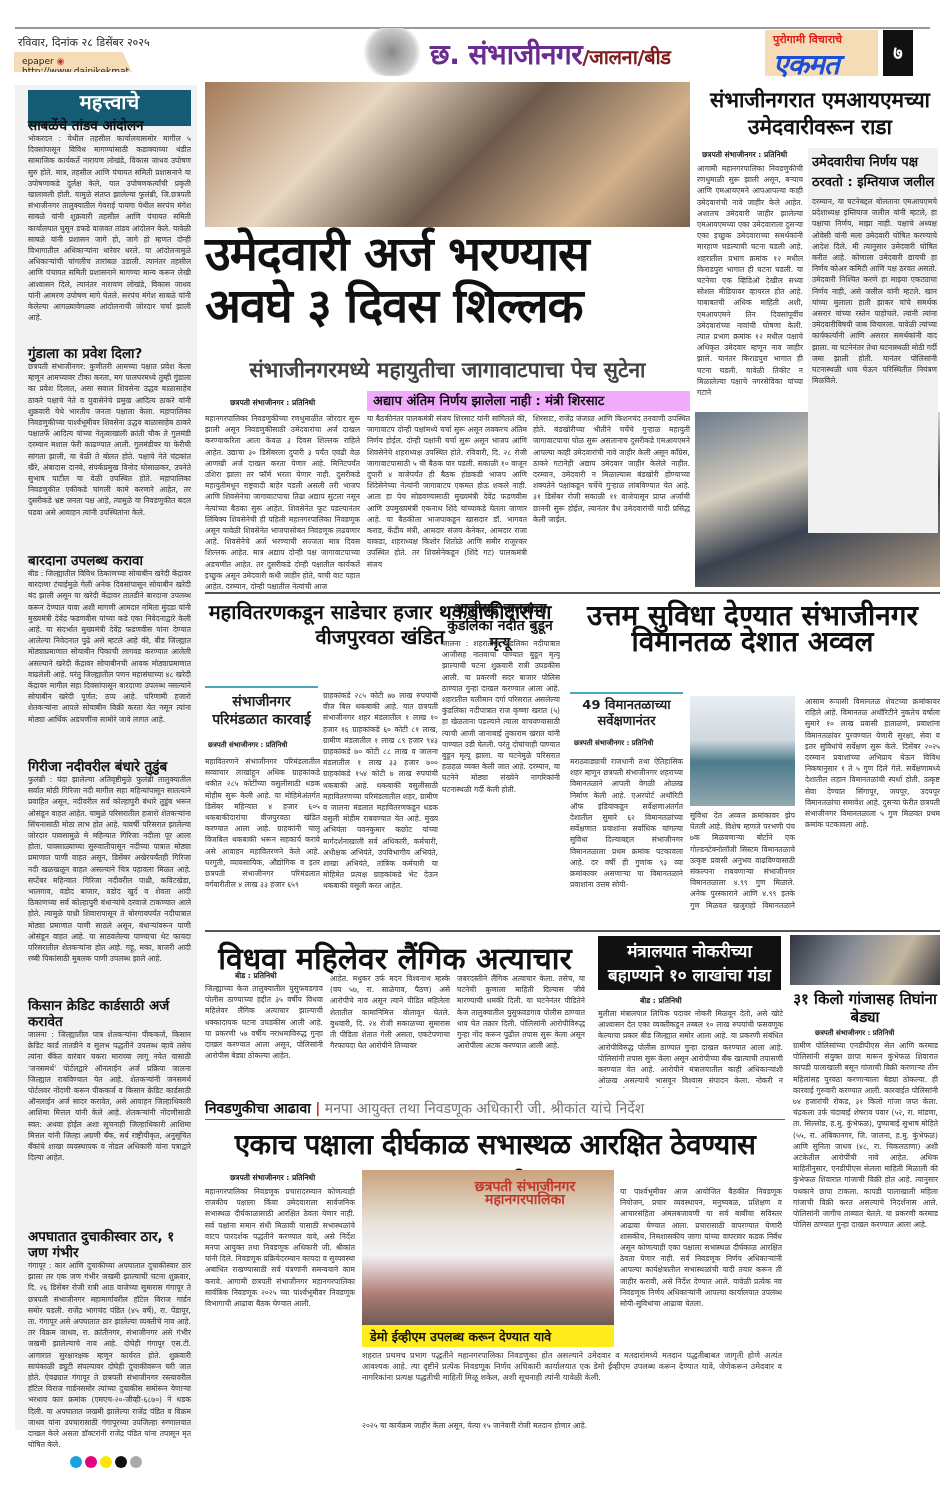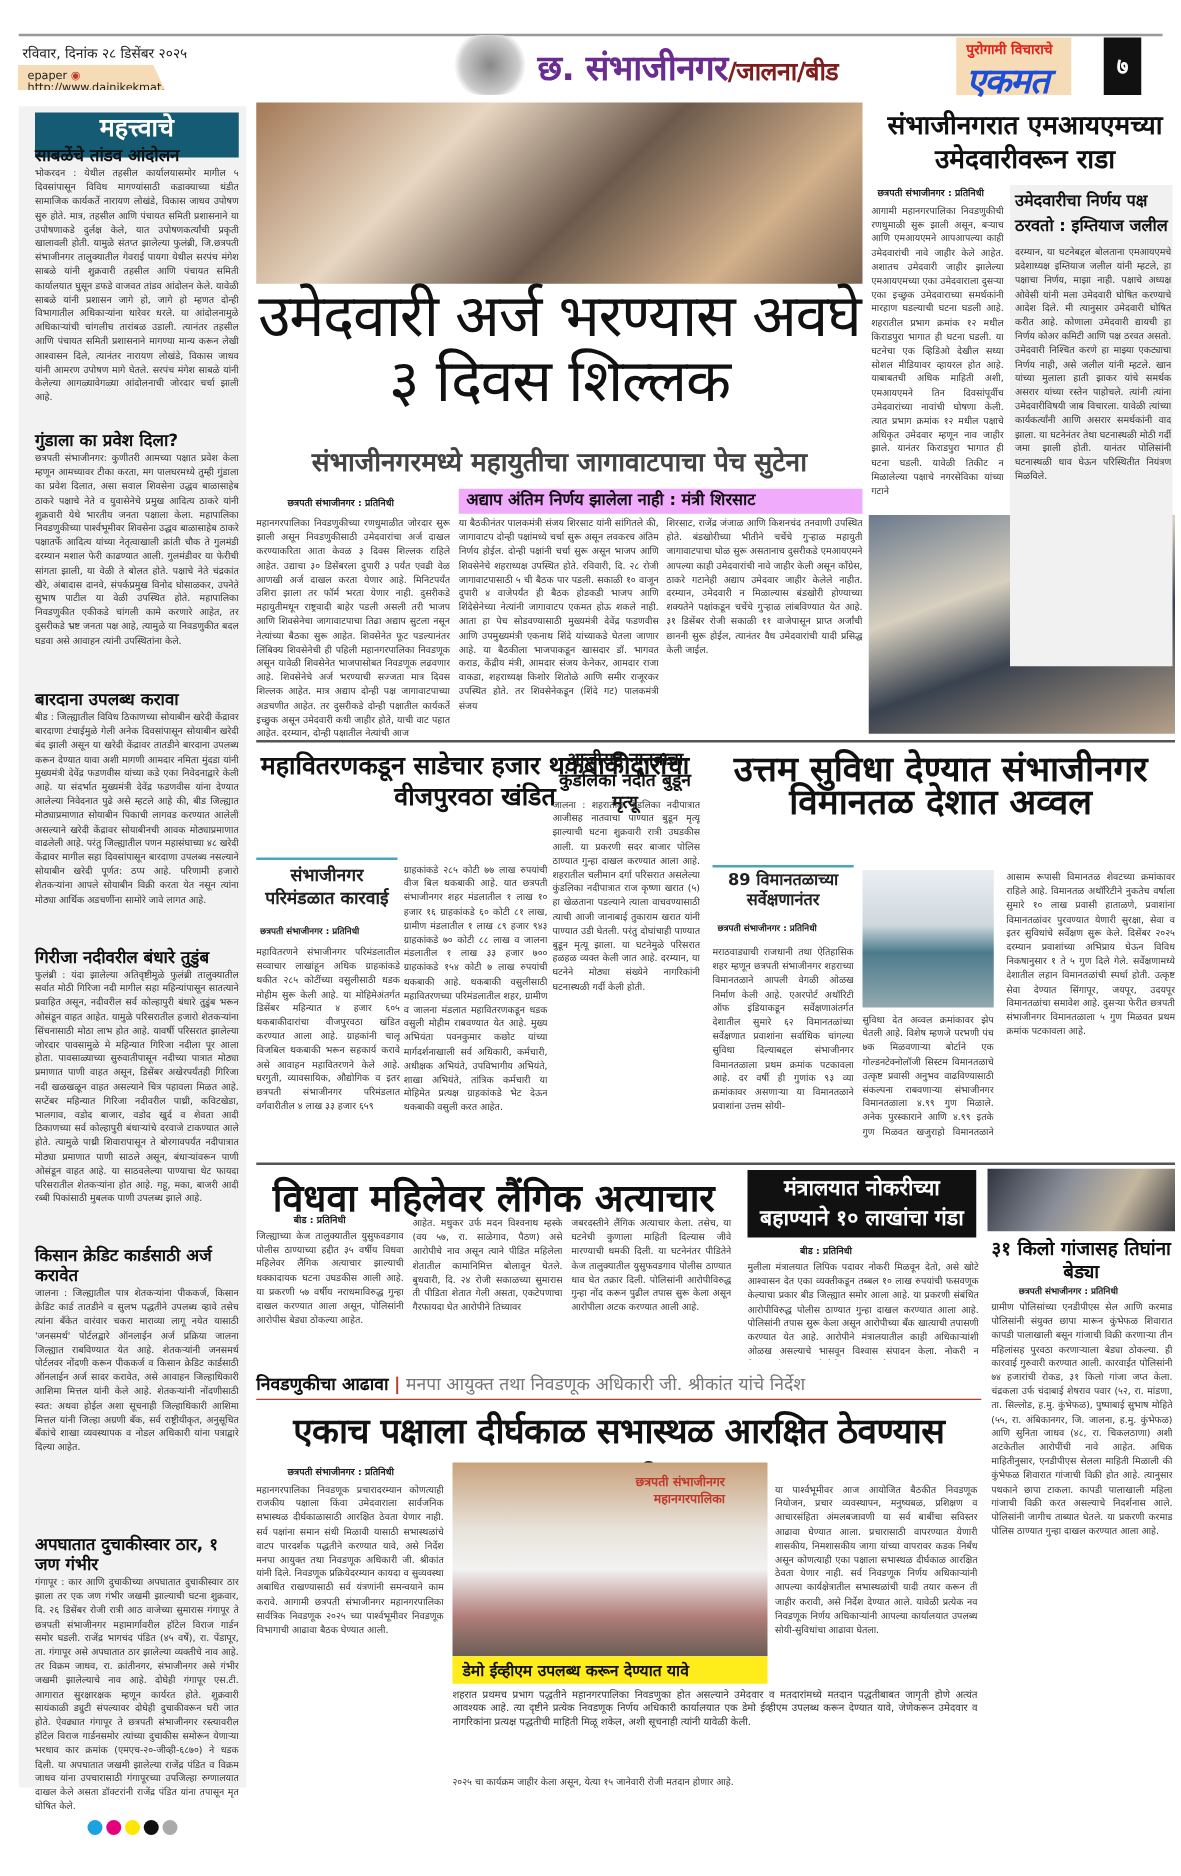--- a/index.html
+++ b/index.html
@@ -6,29 +6,29 @@
 body{width:945px;height:1501px;background:#fff;font-family:"DejaVu Sans",sans-serif;color:#222;position:relative;overflow:hidden}
 .abs{position:absolute}
 .body-text{font-size:7.5px;line-height:11.2px;color:#333;text-align:justify;overflow:hidden}
 .masthead{left:15px;top:27px;width:915px;height:50px;border-top:2px solid #999}
 .date{left:18px;top:34px;font-size:11px;color:#222}
 .epaper{left:14px;top:52px;width:118px;height:20px;background:#f6dcb6;font-size:9px;padding:4px 8px;clip-path:polygon(0 0,92% 0,100% 100%,0 100%);color:#222}
 .epaper .globe{color:#c0392b}
 .logo-map{left:362px;top:28px;width:60px;height:48px;border-radius:40%;background:radial-gradient(circle,#888,#ccc 60%,#fff 75%)}
 .edition{left:430px;top:34px;font-size:28px;font-weight:bold;color:#6a2c91;letter-spacing:-0.5px}
 .edition .sub{font-size:20px;color:#7f1d1d}
-.brand{left:765px;top:30px;width:92px;height:46px;background:#f6dcb6}
+.brand{left:765px;top:30px;width:113px;height:46px;background:#f6dcb6}
 .brand .tag{position:absolute;left:8px;top:1px;font-size:11px;color:#e0201b;font-weight:bold}
 .brand .name{position:absolute;left:8px;top:14px;font-size:28px;color:#1d4ed8;font-weight:bold;font-style:italic;letter-spacing:-1px}
 .pageno{left:883px;top:30px;width:30px;height:46px;background:#111;color:#fff;font-size:18px;font-weight:bold;text-align:center;padding-top:10px}
 .left-col{left:15px;top:85px;width:182px;height:1345px;background:#f2f2f2}
 .mahatva{left:28px;top:90px;width:163px;height:36px;background:#155b73;color:#fff;font-size:20px;font-weight:bold;text-align:center;line-height:24px}
 .lhead{font-size:13.5px;font-weight:bold;color:#111;line-height:16px}
 .photo{background:linear-gradient(135deg,#a47a58,#e7d6c1 30%,#6d5a4c 55%,#d2b08b 80%,#7a6350)}
-.mainhead{left:205px;top:228px;width:485px;font-size:47px;font-weight:400;line-height:52px;text-align:center;color:#111;letter-spacing:-1px}
+.mainhead{left:205px;top:228px;width:485px;font-size:47px;font-weight:700;line-height:52px;text-align:left;color:#111;letter-spacing:-1px}
 .subhead{left:205px;top:355px;width:485px;font-size:21px;color:#444;text-align:center;font-weight:bold}
 .byline{font-size:7.5px;color:#222;font-weight:bold}
 .yellow-strip{left:367px;top:391px;width:323px;height:20px;background:#f0abfc;font-size:13px;font-weight:bold;color:#111;padding:2px 6px;line-height:16px}
 .rhead{left:700px;top:87px;width:240px;font-size:21px;font-weight:bold;text-align:center;line-height:27px;color:#111}
 .sidebox{left:808px;top:148px;width:130px;height:385px;background:#f1f1f1}
 .sidebox-head{left:812px;top:152px;width:125px;font-size:13px;font-weight:bold;line-height:20px;color:#111}
 .rule-thick{background:#555;height:2px}
 .sec2-head{font-size:21px;font-weight:bold;line-height:25px;text-align:center;color:#111}
 .blueline{background:#4aa6bb;height:2px}
 .boxhead{font-size:17px;font-weight:bold;text-align:center;line-height:20px;color:#222}
@@ -115,21 +115,21 @@
 <div class="abs boxhead" style="left:205px;top:692px;width:113px;font-size:14px;line-height:18px">संभाजीनगर परिमंडळात कारवाई</div>
 <div class="abs byline" style="left:208px;top:740px;font-size:7px">छत्रपती संभाजीनगर : प्रतिनिधी</div>
 <div class="abs body-text" style="left:205px;top:756px;width:115px;height:155px">महावितरणने संभाजीनगर परिमंडलातील सव्वाचार लाखांहून अधिक ग्राहकांकडे थकीत २८५ कोटींच्या वसुलीसाठी धडक मोहीम सुरू केली आहे. या मोहिमेअंतर्गत डिसेंबर महिन्यात ४ हजार ६०५ थकबाकीदारांचा वीजपुरवठा खंडित करण्यात आला आहे. ग्राहकांनी चालू विजबिल थकबाकी भरून सहकार्य करावे असे आवाहन महावितरणने केले आहे. घरगुती, व्यावसायिक, औद्योगिक व इतर छत्रपती संभाजीनगर परिमंडलात वर्गवारीतील ४ लाख ३३ हजार ६५९</div>
 <div class="abs body-text" style="left:323px;top:690px;width:115px;height:221px">ग्राहकांकडे २८५ कोटी ७७ लाख रुपयांची वीज बिल थकबाकी आहे. यात छत्रपती संभाजीनगर शहर मंडलातील १ लाख १० हजार १६ ग्राहकांकडे ६० कोटी ८१ लाख, ग्रामीण मंडलातील १ लाख ८९ हजार ९४३ ग्राहकांकडे ७० कोटी ८८ लाख व जालना मंडलातील १ लाख ३३ हजार ७०० ग्राहकांकडे १५४ कोटी ७ लाख रुपयांची थकबाकी आहे. थकबाकी वसुलीसाठी महावितरणच्या परिमंडलातील शहर, ग्रामीण व जालना मंडलात महावितरणकडून धडक वसुली मोहीम राबवण्यात येत आहे. मुख्य अभियंता पवनकुमार कछोट यांच्या मार्गदर्शनाखाली सर्व अधिकारी, कर्मचारी, अधीक्षक अभियंते, उपविभागीय अभियंते, शाखा अभियंते, तांत्रिक कर्मचारी या मोहिमेत प्रत्यक्ष ग्राहकांकडे भेट देऊन थकबाकी वसुली करत आहेत.</div>
 
 <div class="abs sec2-head" style="left:440px;top:600px;width:120px;font-size:14px;line-height:17px">आजीसह नातवाचा कुंडलिका नदीत बुडून मृत्यू</div>
 <div class="abs body-text" style="left:442px;top:638px;width:118px;height:273px">जालना : शहरातील कुंडलिका नदीपात्रात आजीसह नातवाचा पाण्यात बुडून मृत्यू झाल्याची घटना शुक्रवारी रात्री उघडकीस आली. या प्रकरणी सदर बाजार पोलिस ठाण्यात गुन्हा दाखल करण्यात आला आहे. शहरातील चलीमान दर्गा परिसरात असलेल्या कुंडलिका नदीपात्रात राज कृष्णा खरात (५) हा खेळताना पडल्याने त्याला वाचवण्यासाठी त्याची आजी जानाबाई तुकाराम खरात यांनी पाण्यात उडी घेतली. परंतु दोघांचाही पाण्यात बुडून मृत्यू झाला. या घटनेमुळे परिसरात हळहळ व्यक्त केली जात आहे. दरम्यान, या घटनेने मोठ्या संख्येने नागरिकांनी घटनास्थळी गर्दी केली होती.</div>
 
 <div class="abs sec2-head" style="left:565px;top:603px;width:375px;font-size:28px;line-height:26px">उत्तम सुविधा देण्यात संभाजीनगर विमानतळ देशात अव्वल</div>
 <div class="abs blueline" style="left:570px;top:692px;width:113px"></div>
-<div class="abs boxhead" style="left:570px;top:697px;width:113px;font-size:13px;line-height:16px">89 विमानतळाच्या सर्वेक्षणानंतर</div>
+<div class="abs boxhead" style="left:570px;top:697px;width:113px;font-size:13px;line-height:16px">49 विमानतळाच्या सर्वेक्षणानंतर</div>
 <div class="abs byline" style="left:574px;top:738px;font-size:7px">छत्रपती संभाजीनगर : प्रतिनिधी</div>
 <div class="abs body-text" style="left:570px;top:756px;width:113px;height:155px">मराठवाड्याची राजधानी तथा ऐतिहासिक शहर म्हणून छत्रपती संभाजीनगर शहराच्या विमानतळाने आपली वेगळी ओळख निर्माण केली आहे. एअरपोर्ट अथॉरिटी ऑफ इंडियाकडून सर्वेक्षणाअंतर्गत देशातील सुमारे ६२ विमानतळांच्या सर्वेक्षणात प्रवाशांना सर्वाधिक चांगल्या सुविधा दिल्याबद्दल संभाजीनगर विमानतळाला प्रथम क्रमांक पटकावला आहे. दर वर्षी ही गुणांक ९३ व्या क्रमांकावर असणाऱ्या या विमानतळाने प्रवाशांना उत्तम सोयी-</div>
 <div class="abs photo" style="left:690px;top:696px;width:105px;height:110px;background:linear-gradient(180deg,#e9eef2,#cfd8de 40%,#4c7b8c 60%,#93a9b0)"></div>
 <div class="abs body-text" style="left:690px;top:810px;width:105px;height:101px">सुविधा देत अव्वल क्रमांकावर झेप घेतली आहे. विशेष म्हणजे परभणी पंच ७क मिळवणाऱ्या बोर्टाने एक गोल्डनटेक्नोलॉजी सिस्टम विमानतळाचे उत्कृष्ट प्रवासी अनुभव वाढविण्यासाठी संकल्पना राबवणाऱ्या संभाजीनगर विमानतळाला ४.९९ गुण मिळाले. अनेक पुरस्काराने आणि ४.९९ इतके गुण मिळवत खजुराहो विमानतळाने दुसऱ्या क्रमांकावर तर छत्रपती संभाजीनगर विमानतळाने संयुक्तिक क्रमांक पटकावला आहे. तर देशात</div>
 <div class="abs body-text" style="left:805px;top:696px;width:135px;height:215px">आसाम रूपासी विमानतळ शेवटच्या क्रमांकावर राहिले आहे. विमानतळ अथॉरिटीने नुकतेच वर्षाला सुमारे १० लाख प्रवासी हाताळणे, प्रवाशांना विमानतळांवर पुरवण्यात येणारी सुरक्षा, सेवा व इतर सुविधांचे सर्वेक्षण सुरू केले. दिसेंबर २०२५ दरम्यान प्रवाशांच्या अभिप्राय घेऊन विविध निकषानुसार १ ते ५ गुण दिले गेले. सर्वेक्षणामध्ये देशातील लहान विमानतळांची स्पर्धा होती. उत्कृष्ट सेवा देण्यात सिंगापूर, जयपूर, उदयपूर विमानतळांचा समावेश आहे. दुसऱ्या फेरीत छत्रपती संभाजीनगर विमानतळाला ५ गुण मिळवत प्रथम क्रमांक पटकावला आहे.</div>
 
 <div class="abs rule-thick" style="left:205px;top:930px;width:735px"></div>
 
 <div class="abs vidhava">विधवा महिलेवर लैंगिक अत्याचार</div>
 <div class="abs byline" style="left:235px;top:970px">बीड : प्रतिनिधी</div>
@@ -148,21 +148,21 @@
 
 <div class="abs nivad-bar">
   <span class="tag">निवडणुकीचा आढावा</span>
   <span class="sep">|</span>
   <span class="rest">मनपा आयुक्त तथा निवडणूक अधिकारी जी. श्रीकांत यांचे निर्देश</span>
 </div>
 <div class="abs ekach">एकाच पक्षाला दीर्घकाळ सभास्थळ आरक्षित ठेवण्यास मनाई</div>
 <div class="abs byline" style="left:230px;top:1172px">छत्रपती संभाजीनगर : प्रतिनिधी</div>
 <div class="abs body-text" style="left:205px;top:1186px;width:150px;height:255px">महानगरपालिका निवडणूक प्रचारादरम्यान कोणत्याही राजकीय पक्षाला किंवा उमेदवाराला सार्वजनिक सभास्थळ दीर्घकाळासाठी आरक्षित ठेवता येणार नाही. सर्व पक्षांना समान संधी मिळावी यासाठी सभास्थळांचे वाटप पारदर्शक पद्धतीने करण्यात यावे, असे निर्देश मनपा आयुक्त तथा निवडणूक अधिकारी जी. श्रीकांत यांनी दिले. निवडणूक प्रक्रियेदरम्यान कायदा व सुव्यवस्था अबाधित राखण्यासाठी सर्व यंत्रणांनी समन्वयाने काम करावे. आगामी छत्रपती संभाजीनगर महानगरपालिका सार्वत्रिक निवडणूक २०२५ च्या पार्श्वभूमीवर निवडणूक विभागाची आढावा बैठक घेण्यात आली.</div>
 <div class="abs photo" style="left:362px;top:1170px;width:252px;height:155px;background:linear-gradient(180deg,#c9a27c,#e8e4dc 35%,#f2f2f2 55%,#b07c78 80%,#6a5d55)"></div>
-<div class="abs" style="left:470px;top:1180px;width:110px;color:#c0392b;font-size:10px;font-weight:bold;text-align:right;line-height:13px">छत्रपती संभाजीनगर महानगरपालिका</div>
+<div class="abs" style="left:470px;top:1180px;width:110px;color:#c0392b;font-size:14px;font-weight:bold;text-align:center;line-height:13px">छत्रपती संभाजीनगर महानगरपालिका</div>
 <div class="abs demo-strip">डेमो ईव्हीएम उपलब्ध करून देण्यात यावे</div>
 <div class="abs body-text" style="left:362px;top:1350px;width:420px;height:60px;font-size:8px">शहरात प्रथमच प्रभाग पद्धतीने महानगरपालिका निवडणुका होत असल्याने उमेदवार व मतदारांमध्ये मतदान पद्धतीबाबत जागृती होणे अत्यंत आवश्यक आहे. त्या दृष्टीने प्रत्येक निवडणूक निर्णय अधिकारी कार्यालयात एक डेमो ईव्हीएम उपलब्ध करून देण्यात यावे, जेणेकरून उमेदवार व नागरिकांना प्रत्यक्ष पद्धतीची माहिती मिळू शकेल, अशी सूचनाही त्यांनी यावेळी केली.</div>
 <div class="abs body-text" style="left:620px;top:1186px;width:162px;height:140px">या पार्श्वभूमीवर आज आयोजित बैठकीत निवडणूक नियोजन, प्रचार व्यवस्थापन, मनुष्यबळ, प्रशिक्षण व आचारसंहिता अंमलबजावणी या सर्व बाबींचा सविस्तर आढावा घेण्यात आला. प्रचारासाठी वापरण्यात येणारी शासकीय, निमशासकीय जागा यांच्या वापरावर कडक निर्बंध असून कोणत्याही एका पक्षाला सभास्थळ दीर्घकाळ आरक्षित ठेवता येणार नाही. सर्व निवडणूक निर्णय अधिकाऱ्यांनी आपल्या कार्यक्षेत्रातील सभास्थळांची यादी तयार करून ती जाहीर करावी, असे निर्देश देण्यात आले. यावेळी प्रत्येक नव निवडणूक निर्णय अधिकाऱ्यांनी आपल्या कार्यालयात उपलब्ध सोयी-सुविधांचा आढावा घेतला.</div>
 <div class="abs body-text" style="left:362px;top:1420px;width:420px;height:12px">२०२५ चा कार्यक्रम जाहीर केला असून, येत्या १५ जानेवारी रोजी मतदान होणार आहे.</div>
 
 <div class="abs dots">
   <span class="dot" style="background: rgb(26, 163, 224);"></span><span class="dot" style="background: rgb(229, 0, 125);"></span><span class="dot" style="background: rgb(255, 230, 0);"></span><span class="dot" style="background: rgb(17, 17, 17);"></span><span class="dot" style="background: rgb(170, 170, 170);"></span>
 </div>
 
 </body></html>

